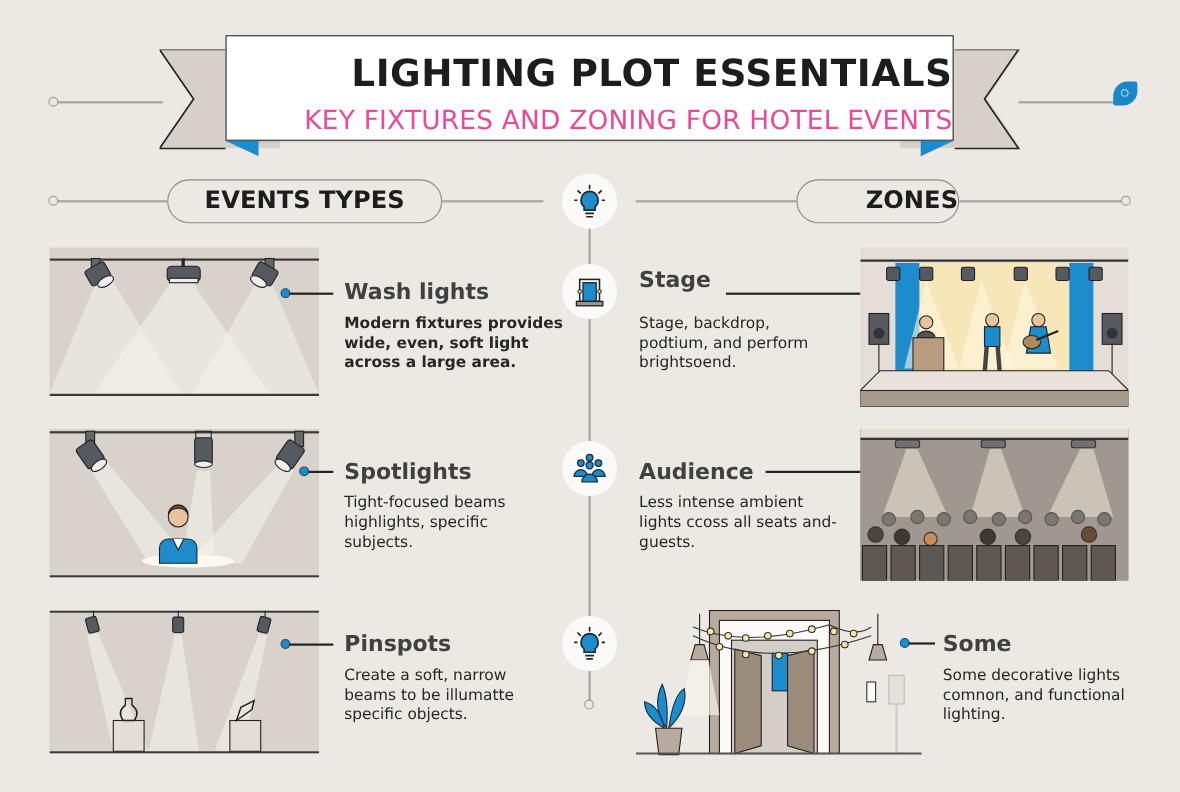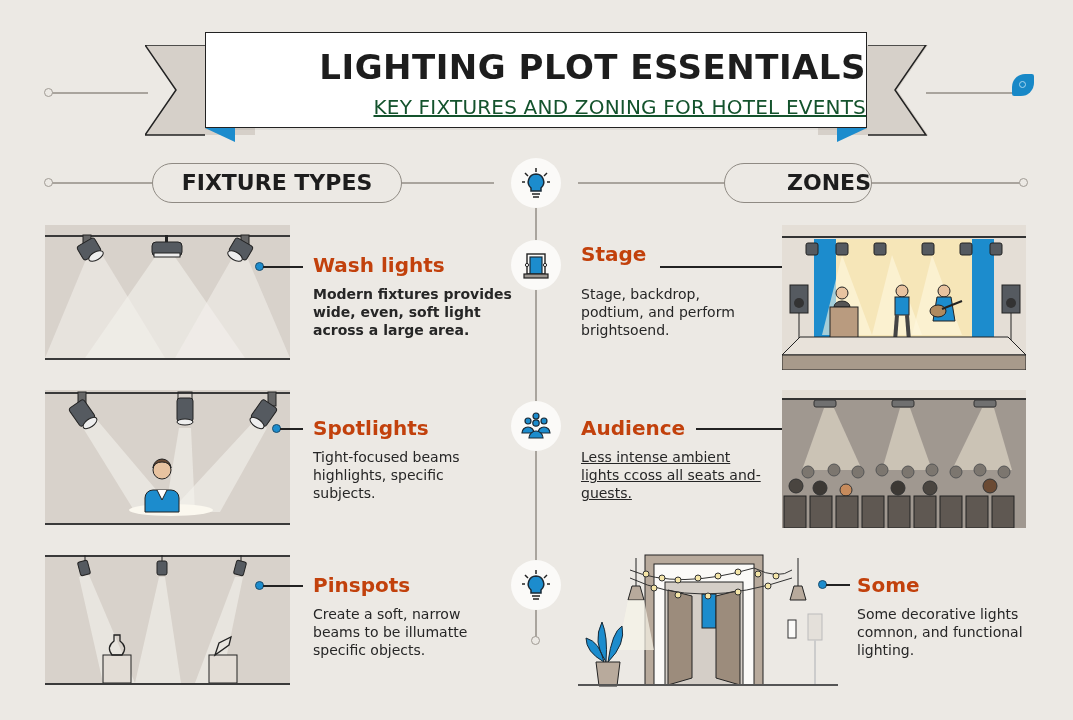--- a/index.html
+++ b/index.html
@@ -22,22 +22,22 @@
     text-align: right;
     box-shadow: 0 2px 0 rgba(0,0,0,0.05);
   }
   .banner h1 {
     font-family: "DejaVu Sans", sans-serif;
     font-weight: 700; font-size: 34px; letter-spacing: 0.5px;
     margin-top: 14px; color: #1d1d1d;
   }
   .banner h2 {
     font-family: "DejaVu Sans", sans-serif;
-    font-weight: 400; font-size: 20px; letter-spacing: 0.2px;
-    margin-top: 8px; color: #14532d; text-decoration: underline;
+    font-weight: 400; font-size: 24px; letter-spacing: 0.2px;
+    margin-top: 8px; color: #ec4899;
   }
   .fold { position: absolute; top: 128px; width: 0; height: 0; }
   .fold.left { left: 205px; border-top: 14px solid #1c8ccd; border-left: 30px solid transparent; }
   .fold.right { left: 837px; border-top: 14px solid #1c8ccd; border-right: 30px solid transparent; }
 
   .hline { position: absolute; height: 2px; background: #a9a49d; }
   .vline { position: absolute; width: 2px; background: #a9a49d; }
   .dot-o { position: absolute; width: 9px; height: 9px; border: 1.6px solid #a09b94; border-radius: 50%; background: #ece9e4; }
 
   .leaf-badge { position: absolute; left: 1012px; top: 74px; width: 22px; height: 22px;
@@ -55,21 +55,21 @@
   .circle-icon {
     position: absolute; width: 50px; height: 50px; border-radius: 50%;
     background: #fbfaf8; display: flex; align-items: center; justify-content: center;
   }
 
   
   .panel { position: absolute; background: #d8d2cb; overflow: hidden; }
   .panel .top-rule { position: absolute; left: 0; right: 0; top: 10px; height: 2px; background: #3a3a3a; }
   .panel .bottom-rule { position: absolute; left: 0; right: 0; bottom: 0; height: 2px; background: #3a3a3a; }
 
-  .item-title { position: absolute; font-family: "DejaVu Sans", sans-serif; font-weight: 700; font-size: 20px; color: #c2410c; }
+  .item-title { position: absolute; font-family: "DejaVu Sans", sans-serif; font-weight: 700; font-size: 20px; color: #404040; }
   .item-desc { position: absolute; font-family: "DejaVu Sans", sans-serif; font-size: 14px; line-height: 18px; color: #262626; width: 210px; }
   .conn { position: absolute; height: 1.6px; background: #222; }
   .bdot { position: absolute; width: 9px; height: 9px; border-radius: 50%; background: #1c8ccd; border: 1.4px solid #1a4d6e; }
 </style>
 </head>
 <body>
 
 <div class="hline" style="left:50px; top:92px; width:98px;"></div>
 <div class="dot-o" style="left:44px; top:88px;"></div>
 <div class="hline" style="left:926px; top:92px; width:92px;"></div>
@@ -88,21 +88,21 @@
 
 <div class="banner">
   <h1>LIGHTING PLOT ESSENTIALS</h1>
   <h2>KEY FIXTURES AND ZONING FOR HOTEL EVENTS</h2>
 </div>
 <div class="fold left"></div>
 <div class="fold right"></div>
 
 <div class="dot-o" style="left:44px; top:178px;"></div>
 <div class="hline" style="left:52px; top:182px; width:100px;"></div>
-<div class="pill" style="left:152px; top:163px; width:250px;">FIXTURE TYPES</div>
+<div class="pill" style="left:152px; top:163px; width:250px;">EVENTS TYPES</div>
 <div class="hline" style="left:402px; top:182px; width:92px;"></div>
 
 <div class="hline" style="left:578px; top:182px; width:146px;"></div>
 <div class="pill" style="left:724px; top:163px; width:148px;text-align:right;">ZONES</div>
 <div class="hline" style="left:872px; top:182px; width:148px;"></div>
 <div class="dot-o" style="left:1019px; top:178px;"></div>
 
 <div class="vline" style="left:535px; top:200px; height:440px;"></div>
 <div class="dot-o" style="left:531px; top:636px;"></div>
 
@@ -291,21 +291,21 @@
     <ellipse cx="156" cy="86" rx="8" ry="6" fill="#b08a5f" stroke="#222"></ellipse>
     <line x1="160" y1="84" x2="180" y2="76" stroke="#222" stroke-width="2"></line>
 
     <polygon points="0,130 18,112 226,112 244,130" fill="#e8e2da" stroke="#222"></polygon>
     <rect x="0" y="130" width="244" height="15" fill="#a89a8b" stroke="#222"></rect>
   </svg>
 </div>
 
 <div class="item-title" style="left:581px; top:416px;">Audience</div>
 <div class="conn" style="left:696px; top:428px; width:96px;"></div>
-<div class="item-desc" style="left:581px; top:448px; width:180px;text-decoration:underline;">Less intense ambient lights ccoss all seats and-guests.</div>
+<div class="item-desc" style="left:581px; top:448px; width:180px;">Less intense ambient lights ccoss all seats and-guests.</div>
 <div class="bdot" style="left:792px; top:424px;"></div>
 <div class="panel" style="left:782px; top:390px; width:244px; height:138px; background:#a09890;">
   <svg width="244" height="138" style="position:absolute;left:0;top:0;">
     <rect x="0" y="0" width="244" height="8" fill="#e4ded6"></rect>
     <line x1="0" y1="9" x2="244" y2="9" stroke="#333" stroke-width="2"></line>
     <polygon points="42,18 20,80 80,80 52,18" fill="#e8dfcf" opacity="0.6"></polygon>
     <polygon points="118,18 100,80 150,80 128,18" fill="#e8dfcf" opacity="0.6"></polygon>
     <polygon points="200,18 170,80 230,80 212,18" fill="#e8dfcf" opacity="0.6"></polygon>
     <g fill="#707070" stroke="#333">
       <rect x="32" y="10" width="22" height="7" rx="2"></rect>

